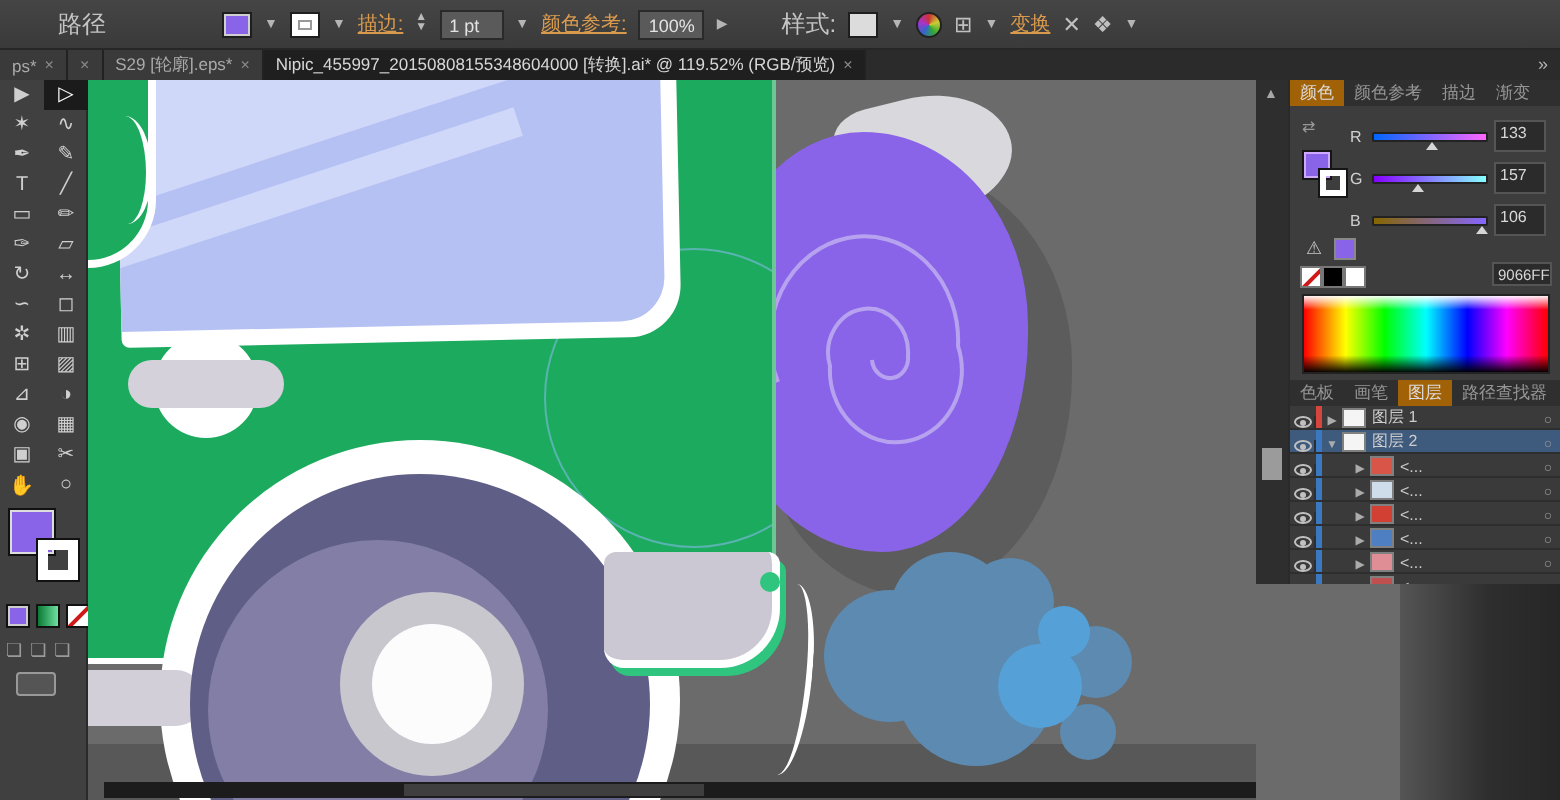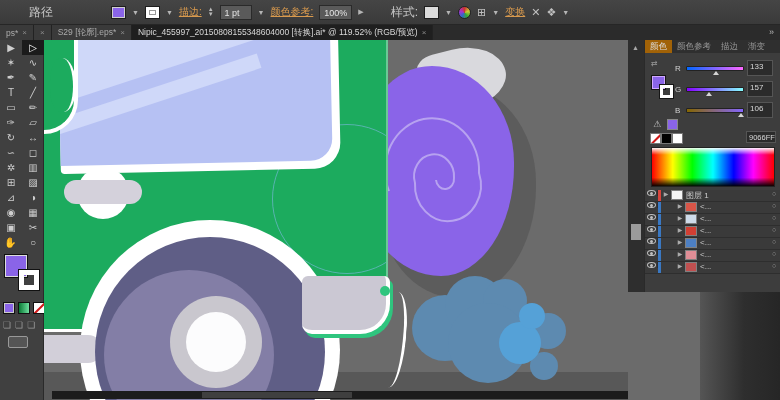--- a/index.html
+++ b/index.html
@@ -138,21 +138,21 @@
   .bw.none::after { content:''; position:absolute; left:-2px; top:4px; width:15px; height:2px;
     background:#d01818; transform:rotate(-45deg); }
   .bw.black { background:#000; } .bw.white { background:#fff; }
   #hexbox { position:absolute; left:101px; top:78px; width:30px; height:12px; background:#2b2b2b;
     border:1px solid #555; color:#d8d8d8; font-size:7.5px; text-align:right; padding:0 2px; line-height:11px; }
   #spectrum { position:absolute; left:6px; top:94px; width:124px; height:40px; border:1px solid #222; cursor:crosshair;
     background:
       linear-gradient(to bottom, rgba(255,255,255,.95), rgba(255,255,255,0) 18%, rgba(0,0,0,0) 78%, rgba(0,0,0,.95)),
       linear-gradient(to right,#f00,#ff0 17%,#0f0 33%,#0ff 50%,#00f 67%,#f0f 83%,#f00); }
   #layer-rows { }
-  .lrow { display:flex; align-items:flex-start; height:12px; background:#3a3a3a;
+  .lrow { display:flex; align-items:flex-end; height:12px; background:#3a3a3a;
     border-bottom:1px solid #2e2e2e; cursor:pointer; }
   .lrow.sel { background:#3e5a7d; }
   .eye-cell { width:13px; display:flex; justify-content:center; border-right:1px solid #2e2e2e; }
   .eye { position:relative; width:9px; height:6px; border:1px solid #c0c0c0; border-radius:50%; }
   .eye::after { content:''; position:absolute; left:2px; top:1px; width:3px; height:3px;
     border-radius:50%; background:#c0c0c0; }
   .cbar-cell { width:3px; align-self:stretch; }
   .arr { width:10px; text-align:center; color:#ababab; font-size:6px; }
   .lthumb { width:12px; height:10px; border:1px solid #808080; background:#fff; margin-right:3px; }
   .lname { flex:1; color:#cccccc; font-size:8px; overflow:hidden; white-space:nowrap; }
@@ -356,29 +356,45 @@
       <span id="warn">⚠</span>
       <span id="gamut-sw"></span>
       <div id="bw-row">
         <span class="bw none"></span>
         <span class="bw black"></span>
         <span class="bw white"></span>
       </div>
       <span id="hexbox">9066FF</span>
       <div id="spectrum"></div>
     </div>
+    <div class="ptabs" id="dock-tabs">
+        <span class="ptab">色板</span>
+        <span class="ptab">画笔</span>
+        <span class="ptab active">图层</span>
+        <span class="ptab">路径查找器</span>
+      </div>
     <div id="layer-rows">
         <div class="lrow">
           <span class="eye-cell">
             <span class="eye"></span>
           </span>
           <span class="cbar-cell" style="background:#d8453c"></span>
           <span class="arr">▶</span>
           <span class="lthumb" style="background:#f5f5f5"></span>
           <span class="lname">图层 1</span>
+          <span class="target">○</span>
+        </div>
+        <div class="lrow sel">
+          <span class="eye-cell">
+            <span class="eye"></span>
+          </span>
+          <span class="cbar-cell" style="background:#3a78c2"></span>
+          <span class="arr">▼</span>
+          <span class="lthumb" style="background:#f5f5f5"></span>
+          <span class="lname">图层 2</span>
           <span class="target">○</span>
         </div>
         <div class="lrow">
           <span class="eye-cell">
             <span class="eye"></span>
           </span>
           <span class="cbar-cell" style="background:#3a78c2"></span>
           <span class="indent"></span>
           <span class="arr">▶</span>
           <span class="lthumb" style="background:#d85548"></span>

